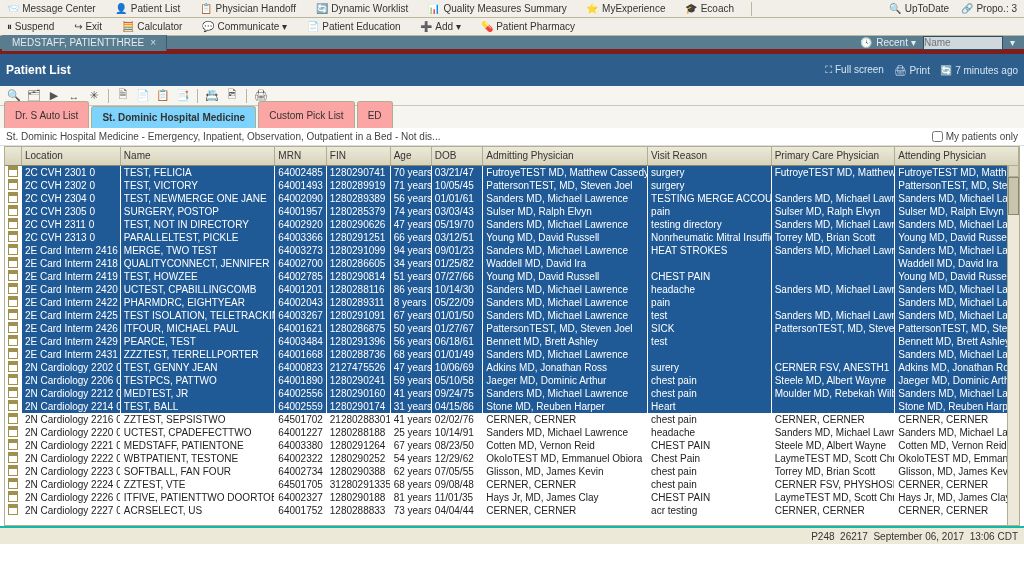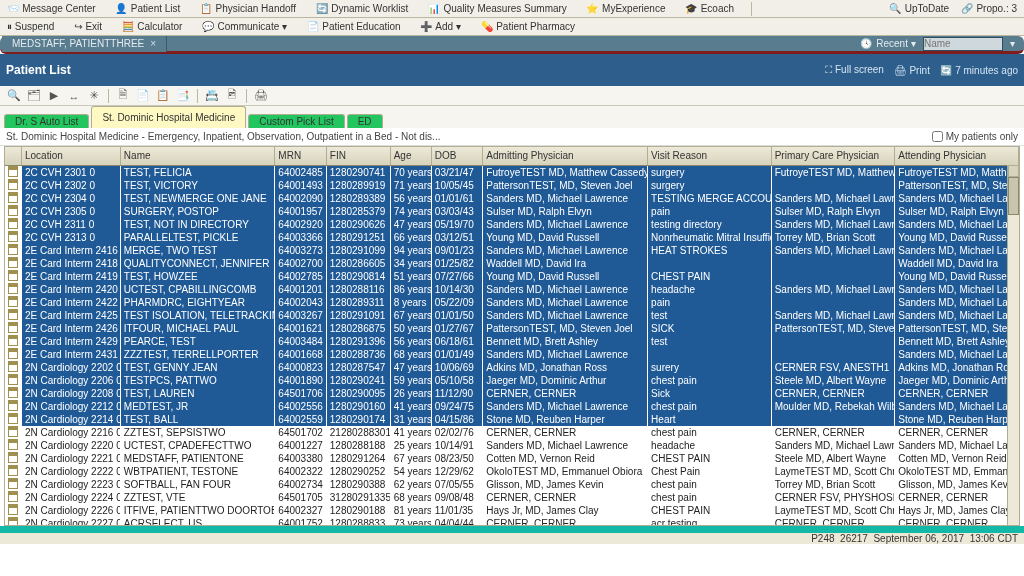--- a/index.html
+++ b/index.html
@@ -5,61 +5,61 @@
   * { margin: 0; padding: 0; box-sizing: border-box; font-family: Tahoma, Arial, sans-serif; }
   body { width: 1024px; height: 576px; overflow: hidden; background: #fff; font-size: 10px; }
 
   
   .toolbar { height: 18px; background: #f1efe7; border-bottom: 1px solid #b9b79f; display: flex; align-items: center; padding: 0 2px; gap: 10px; }
   .tb-btn { display: inline-flex; align-items: center; gap: 3px; height: 16px; padding: 0 4px; border: 1px solid transparent; background: transparent; font-size: 10px; color: #333; white-space: nowrap; }
   .tb-sep { width: 1px; height: 14px; background: #b9b79f; margin: 0 2px; }
   .tb-right { margin-left: auto; display: flex; align-items: center; gap: 2px; justify-content: center; }
 
   
-  .patient-bar { height: 18px; background: #5a7c8f; border-bottom: 3px solid #7f1d1d; display: flex; align-items: center; padding: 0 2px; border-radius: 6px; }
+  .patient-bar { height: 18px; background: #5a7c8f; border-bottom: 5px solid #7f1d1d; display: flex; align-items: center; padding: 0 2px; }
   .pt-tab { height: 16px; padding: 0 10px; background: #5a7c8f; color: #e2ecf1; font-size: 10px; display: inline-flex; align-items: center; gap: 6px; border-right: 1px solid #3b5a6b; }
   .pt-close { color: #cde; }
   .recent-wrap { margin-left: auto; display: flex; align-items: center; gap: 2px; padding-right: 2px; }
   .recent-wrap .tb-btn { color: #e2ecf1; }
   .recent-input { width: 80px; height: 14px; font-size: 10px; background: #cfd8dd; border: 1px solid #2f4d5d; }
 
   
   .title-strip { height: 32px; background: #2e5e8b; color: #fff; display: flex; align-items: center; padding: 0 6px; font-size: 12px; font-weight: bold; }
   .title-right { margin-left: auto; display: flex; gap: 10px; font-weight: normal; font-size: 10px; color: #d5e5f3; }
   .title-link { display: inline-flex; align-items: center; gap: 3px; }
 
   
   .icon-row { height: 20px; background: #f6f5ef; border-bottom: 1px solid #cac8b6; display: flex; align-items: center; padding: 0 6px; gap: 4px; }
   .icon-row .ic { width: 16px; height: 14px; display: inline-flex; align-items: center; justify-content: center; font-size: 11px; color: #555; }
 
   
   .tabs-row { height: 22px; display: flex; align-items: flex-end; padding-left: 4px; background: #f6f5ef; }
-  .nb-tab { height: 14px; padding: 0 10px; display: inline-flex; align-items: center; background: #22c55e; border: 1px solid #b0ad95; border-bottom: none; border-top-left-radius: 3px; border-top-right-radius: 3px; margin-right: 2px; font-size: 10px; color: #333; }
-  .nb-tab.active { background: #fef9c3; font-weight: normal; height: 22px; text-align: right; }
+  .nb-tab { height: 27px; padding: 0 10px; display: inline-flex; align-items: center; background: #fca5a5; border: 1px solid #b0ad95; border-bottom: none; border-top-left-radius: 3px; border-top-right-radius: 3px; margin-right: 2px; font-size: 10px; color: #333; }
+  .nb-tab.active { background: #7dd3fc; font-weight: bold; height: 22px; text-align: right; }
 
   .subheader { height: 18px; display: flex; align-items: center; padding: 4px 6px; font-size: 10px; color: #444; border-bottom: 1px solid #ddd; background: #fff; }
   .subheader .chk { margin-left: auto; display: flex; align-items: center; gap: 3px; }
   .subheader input[type=checkbox]{ width:11px;height:11px; }
 
   
   .grid-wrap { height: 380px; overflow: hidden; border: 1px solid #b0ad95; margin: 0 4px; position: relative; }
   .grid { width: 100%; border-collapse: collapse; table-layout: fixed; }
   .grid th { height: 18px; background: linear-gradient(#ece9d8,#d7d3bc); border-right: 1px solid #b0ad95; border-bottom: 1px solid #8a876d; text-align: left; padding: 0 3px; font-size: 10px; font-weight: normal; color: #333; overflow: hidden; white-space: nowrap; }
   .grid td { height: 12px; padding: 0 3px; font-size: 10px; white-space: nowrap; overflow: hidden; border-right: 1px solid rgba(0,0,0,0); }
   .grid tr.sel td { background: #1f5a97; color: #fff; }
   .grid tr.sel td:first-child { background: #fff; color: #000; }
   .grid tr.unsel td { background: #fff; color: #222; }
   .grid td:first-child { width: 16px; text-align: center; }
 
   .scrollbar { position: absolute; right: 0; top: 18px; bottom: 0; width: 12px; background: #ece9d8; border-left: 1px solid #b0ad95; }
   .sb-btn { height: 12px; background: #d7d3bc; border: 1px solid #b0ad95; }
   .sb-thumb { height: 38px; background: #c9c5ad; border: 1px solid #8a876d; }
 
   
-  .status { height: 18px; background: #ece9d8; border-top: 7px solid #14b8a6; display: flex; align-items: center; padding: 0 6px; font-size: 10px; color: #333; }
+  .status { height: 18px; background: #ece9d8; border-top: 2px solid #14b8a6; display: flex; align-items: center; padding: 0 6px; font-size: 10px; color: #333; }
   .status .spacer { flex: 1; }
   .clip-ico{display:inline-block;width:10px;height:11px;border:1px solid #a09050;border-top:4px solid #a09050;background:#fff;}
 </style>
 </head>
 <body>
 
 <div class="toolbar" id="tb1">
     <button class="tb-btn">📨 Message Center</button>
     <button class="tb-btn">👤 Patient List</button>
     <button class="tb-btn">📋 Physician Handoff</button>
@@ -362,21 +362,21 @@
           <td>Sanders MD, Michael Lawrence</td>
           <td></td>
           <td></td>
           <td>Sanders MD, Michael Lawrence</td>
         </tr>
         <tr class="sel">
           <td><span class="clip-ico"></span></td>
           <td>2N Cardiology 2202 0</td>
           <td>TEST, GENNY JEAN</td>
           <td>64000823</td>
-          <td>1280287547</td>
+          <td>2127475526</td>
           <td>47 years</td>
           <td>10/06/69</td>
           <td>Adkins MD, Jonathan Ross</td>
           <td>surery</td>
           <td>CERNER FSV, ANESTH1</td>
           <td>Adkins MD, Jonathan Ross</td>
         </tr>
         <tr class="sel">
           <td><span class="clip-ico"></span></td>
           <td>2N Cardiology 2206 0</td>
@@ -385,33 +385,20 @@
           <td>1280290241</td>
           <td>59 years</td>
           <td>05/10/58</td>
           <td>Jaeger MD, Dominic Arthur</td>
           <td>chest pain</td>
           <td>Steele MD, Albert Wayne</td>
           <td>Jaeger MD, Dominic Arthur</td>
         </tr>
         <tr class="sel">
           <td><span class="clip-ico"></span></td>
-          <td>2N Cardiology 2208 0</td>
-          <td>TEST, LAUREN</td>
-          <td>64501706</td>
-          <td>1280290095</td>
-          <td>26 years</td>
-          <td>11/12/90</td>
-          <td>CERNER, CERNER</td>
-          <td>Sick</td>
-          <td>CERNER, CERNER</td>
-          <td>CERNER, CERNER</td>
-        </tr>
-        <tr class="sel">
-          <td><span class="clip-ico"></span></td>
           <td>2N Cardiology 2212 0</td>
           <td>MEDTEST, JR</td>
           <td>64002556</td>
           <td>1280290160</td>
           <td>41 years</td>
           <td>09/24/75</td>
           <td>Sanders MD, Michael Lawrence</td>
           <td>chest pain</td>
           <td>Moulder MD, Rebekah Wilbourn</td>
           <td>Sanders MD, Michael Lawrence</td>

